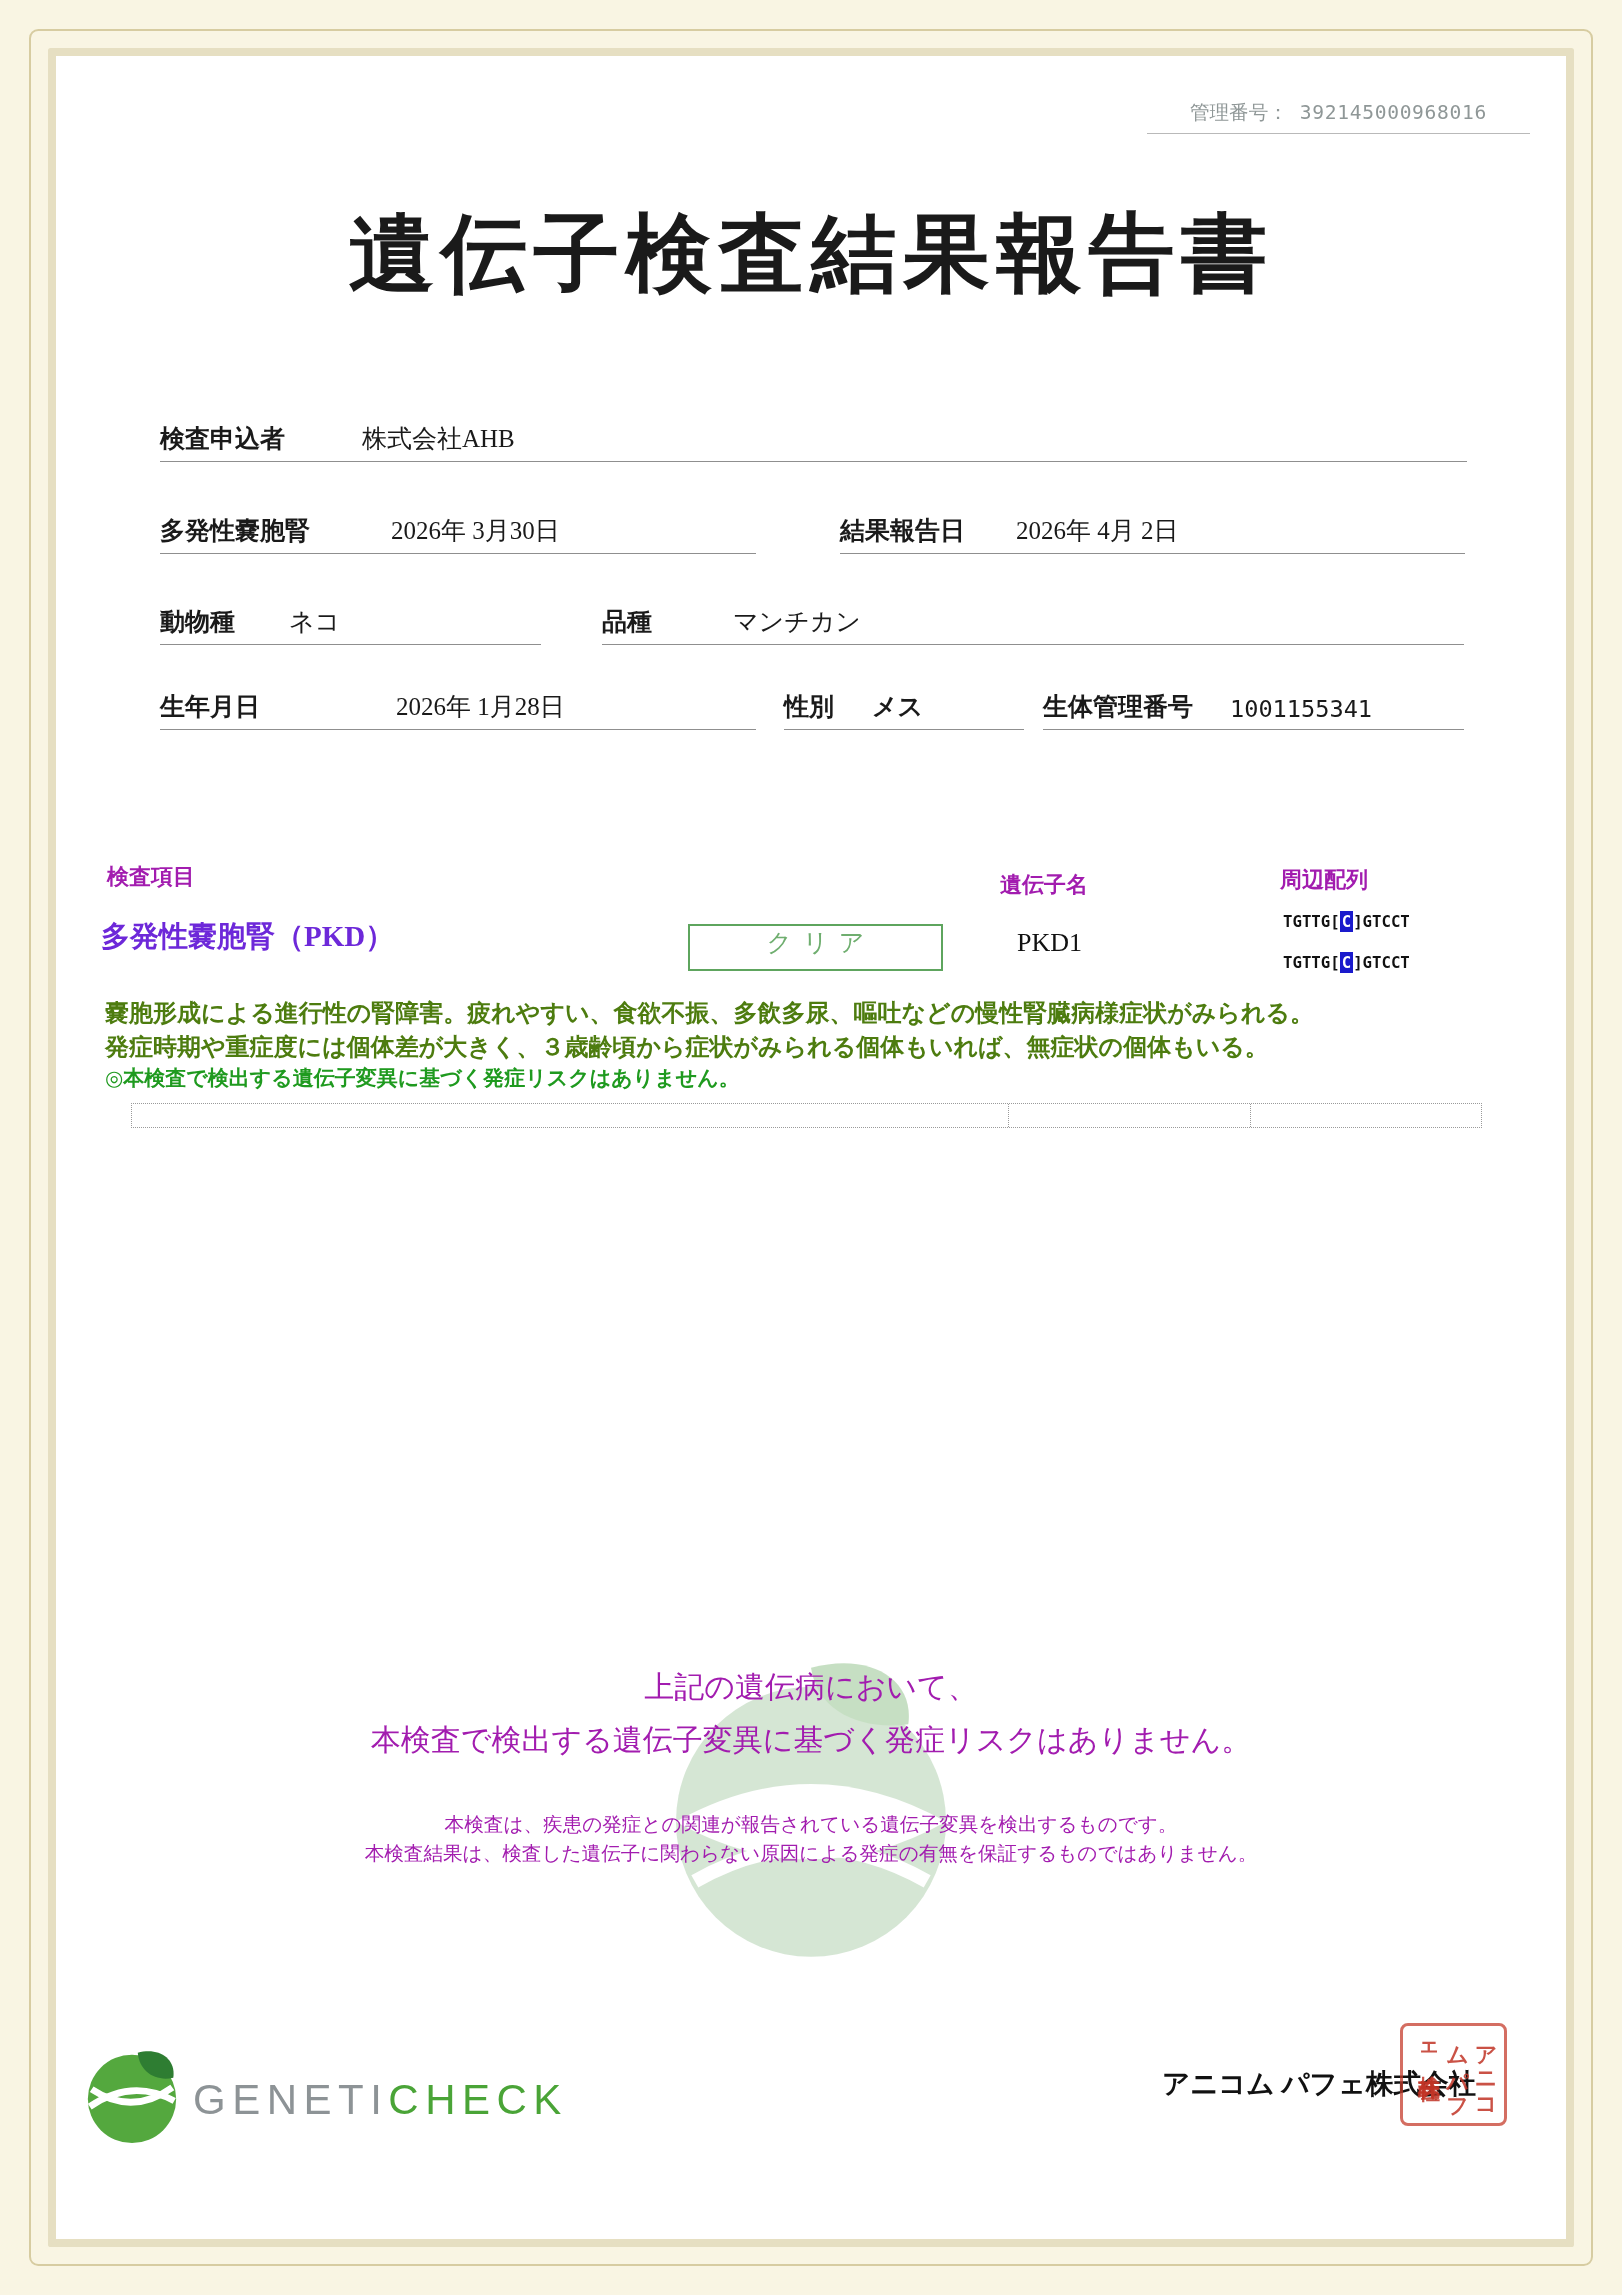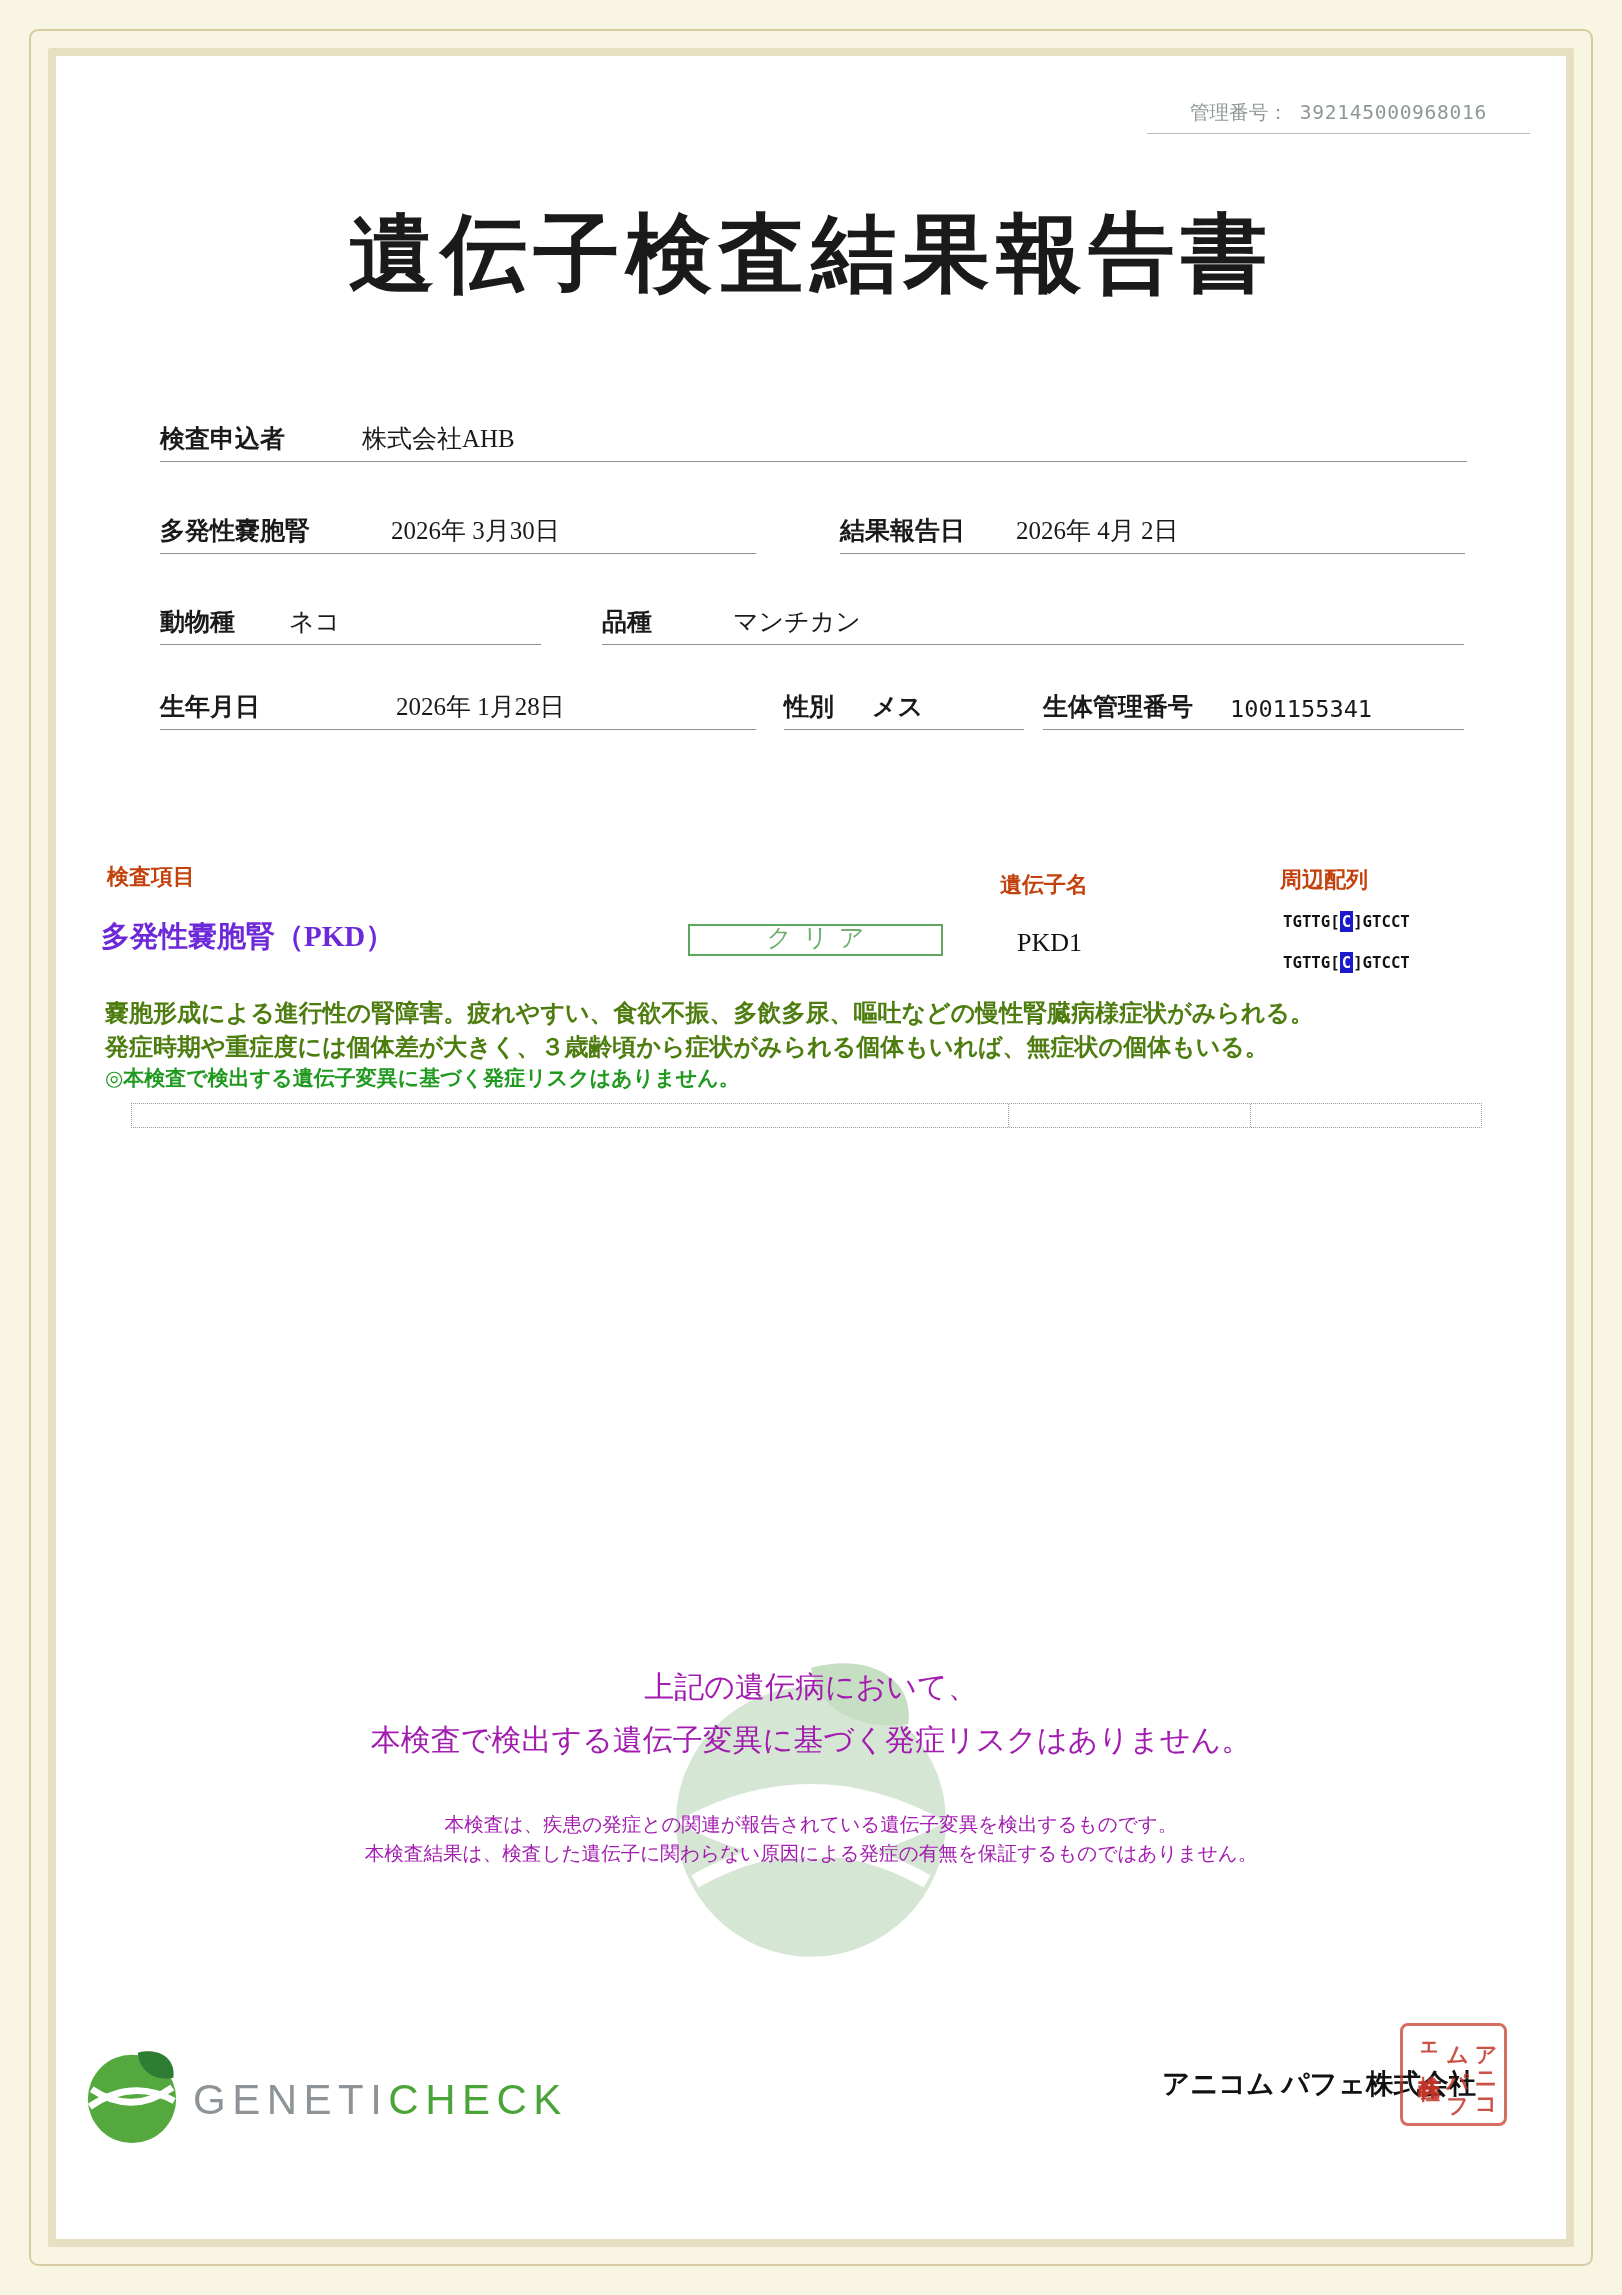--- a/index.html
+++ b/index.html
@@ -56,32 +56,32 @@
   .f-breed       { top:599px;  left:602px;  width:862px; }
   .f-breed .val { margin-left:81px; }
   .f-birthday    { top:684px; left:160px;  width:596px;gap:44px; }
   .f-birthday .val { margin-left:92px; }
   .f-sex         { top:684px; left:784px; width:240px; }
   .f-sex .val { margin-left:38px;font-weight:bold; }
   .f-animalid    { top:684px; left:1043px; width:421px; }
   .f-animalid .val { margin-left:37px; font-size:23.6px; font-family:"DejaVu Sans Mono",monospace; }
 
   
-  .res-header { position:absolute; font-size:22px; font-weight:bold; color:#c2410c; }
+  .res-header { position:absolute; font-size:22px; font-weight:bold; color:#a21caf; }
   .h-item { top:862px; left:107px; }
   .h-gene { top:870px; left:1000px; }
   .h-seq  { top:865px; left:1280px; }
 
   .res-item {
     position:absolute; top:917px; left:101px;
     font-size:29px; font-weight:bold; color:#6d28d9;
   }
   .status-box {
-    position:absolute; top:924px; left:688px; width:255px; height:32px;
-    border:2px solid #5ea55e; display:flex; align-items:flex-end; justify-content:center;
+    position:absolute; top:924px; left:688px; width:255px; height:47px;
+    border:2px solid #5ea55e; display:flex; align-items:flex-start; justify-content:center;
   }
   .status-box .txt { font-size:25px; color:#6fae6f; letter-spacing:10.5px; text-indent:10.5px; }
   .res-gene { position:absolute; top:928px; left:1017px; font-size:26px; color:#111; }
 
   .seq-line {
     position:absolute; left:1283px;
     font-family:"DejaVu Sans Mono",monospace; font-size:15.7px; font-weight:bold; color:#111;
     letter-spacing:0px; white-space:nowrap;
   }
   .seq-1 { top:912px; }

